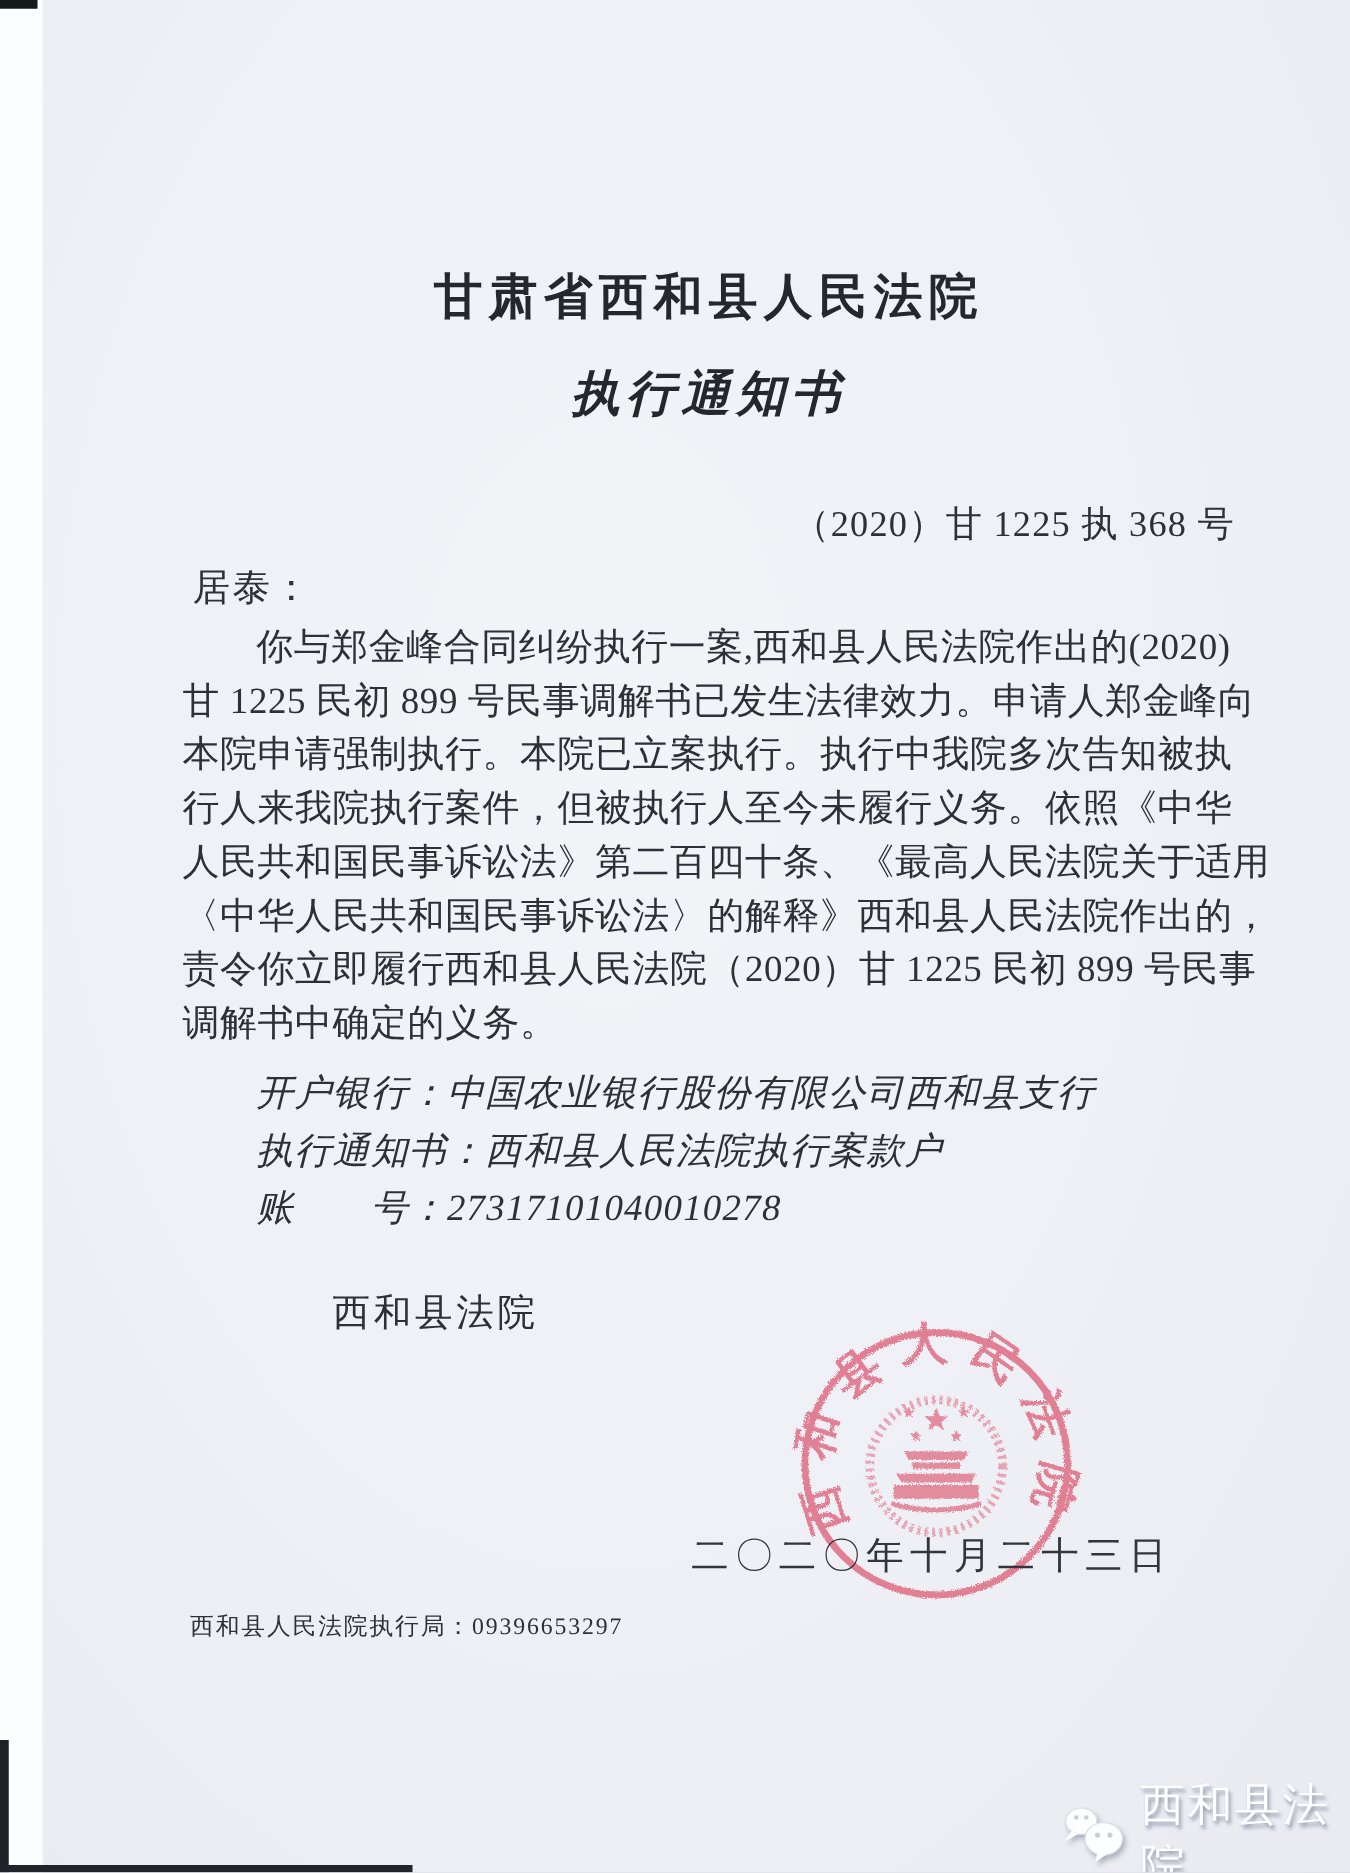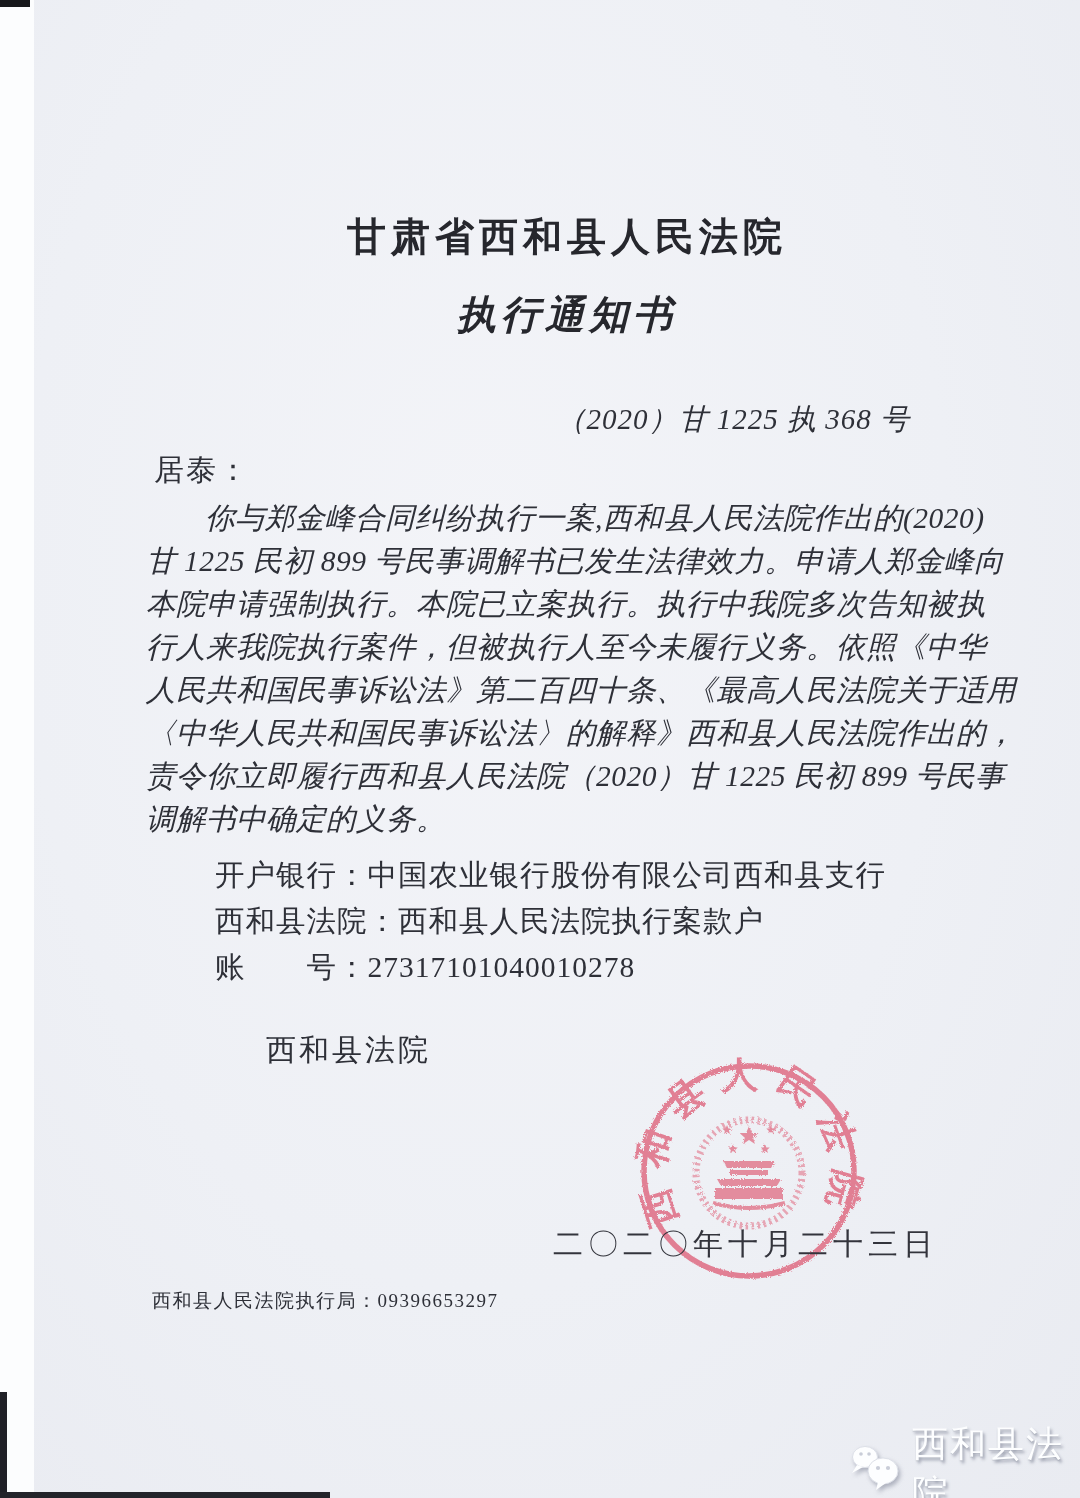--- a/index.html
+++ b/index.html
@@ -18,29 +18,29 @@
   .mark-bottom-left{position:absolute;left:0;top:1392px;width:7px;height:106px;background:#202127;}
   .mark-bottom{position:absolute;left:0;top:1492px;width:330px;height:6px;background:#23242a;}
 
   .title-line{position:absolute;left:146px;width:842px;text-align:center;
     font-size:39px;font-weight:600;letter-spacing:5px;color:#26272d;}
   .title1{top:210px;}
   .title2{top:288px;font-style:italic;}
 
   .case-no{position:absolute;left:146px;width:842px;top:400px;
     text-align:right;padding-right:0;font-size:29px;letter-spacing:1px;}
-  .case-no span{margin-right:78px;font-style:italic;}
+  .case-no span{}
 
   .addressee{position:absolute;left:154px;top:450px;font-size:30px;letter-spacing:2px;}
 
   .body-block{position:absolute;left:146px;top:497px;width:856px;}
-  .body-line{font-size:29.5px;line-height:43px;letter-spacing:0.5px;white-space:nowrap;font-style:italic;}
+  .body-line{font-size:29.5px;line-height:43px;letter-spacing:0.5px;white-space:nowrap;}
   .body-line.first{text-indent:2em;}
 
-  .bank-block{position:absolute;left:156px;top:852px;width:842px;}
+  .bank-block{position:absolute;left:146px;top:852px;width:842px;font-style:italic;}
   .bank-row{font-size:29.5px;line-height:46px;letter-spacing:1px;padding-left:2em;white-space:nowrap;}
 
   .closing{position:absolute;left:146px;top:1030px;font-size:30px;letter-spacing:3px;padding-left:4em;}
 
   .seal{position:absolute;left:628px;top:1050px;width:242px;height:242px;z-index:1;opacity:0.9;}
 
   .issue-date{position:absolute;top:1224px;right:142px;z-index:2;
     font-size:30px;letter-spacing:5px;color:#33343c;}
 
   .footer-line{position:absolute;left:152px;top:1288px;font-size:19px;letter-spacing:1.5px;}
@@ -80,21 +80,21 @@
     <div class="body-line">〈中华人民共和国民事诉讼法〉的解释》西和县人民法院作出的，</div>
     <div class="body-line">责令你立即履行西和县人民法院（2020）甘 1225 民初 899 号民事</div>
     <div class="body-line">调解书中确定的义务。</div>
   </div>
 
   <div class="bank-block">
     <div class="bank-row">
       <span>开户银行：</span><span>中国农业银行股份有限公司西和县支行</span>
     </div>
     <div class="bank-row">
-      <span>西和县法院：</span><span>西和县人民法院执行案款户</span>
+      <span>执行通知书：</span><span>西和县人民法院执行案款户</span>
     </div>
     <div class="bank-row">
       <span>账　　号：</span><span>27317101040010278</span>
     </div>
   </div>
 
   <div class="closing">西和县法院</div>
 
   <div class="seal">
     <svg width="242" height="242" viewBox="0 0 242 242">

